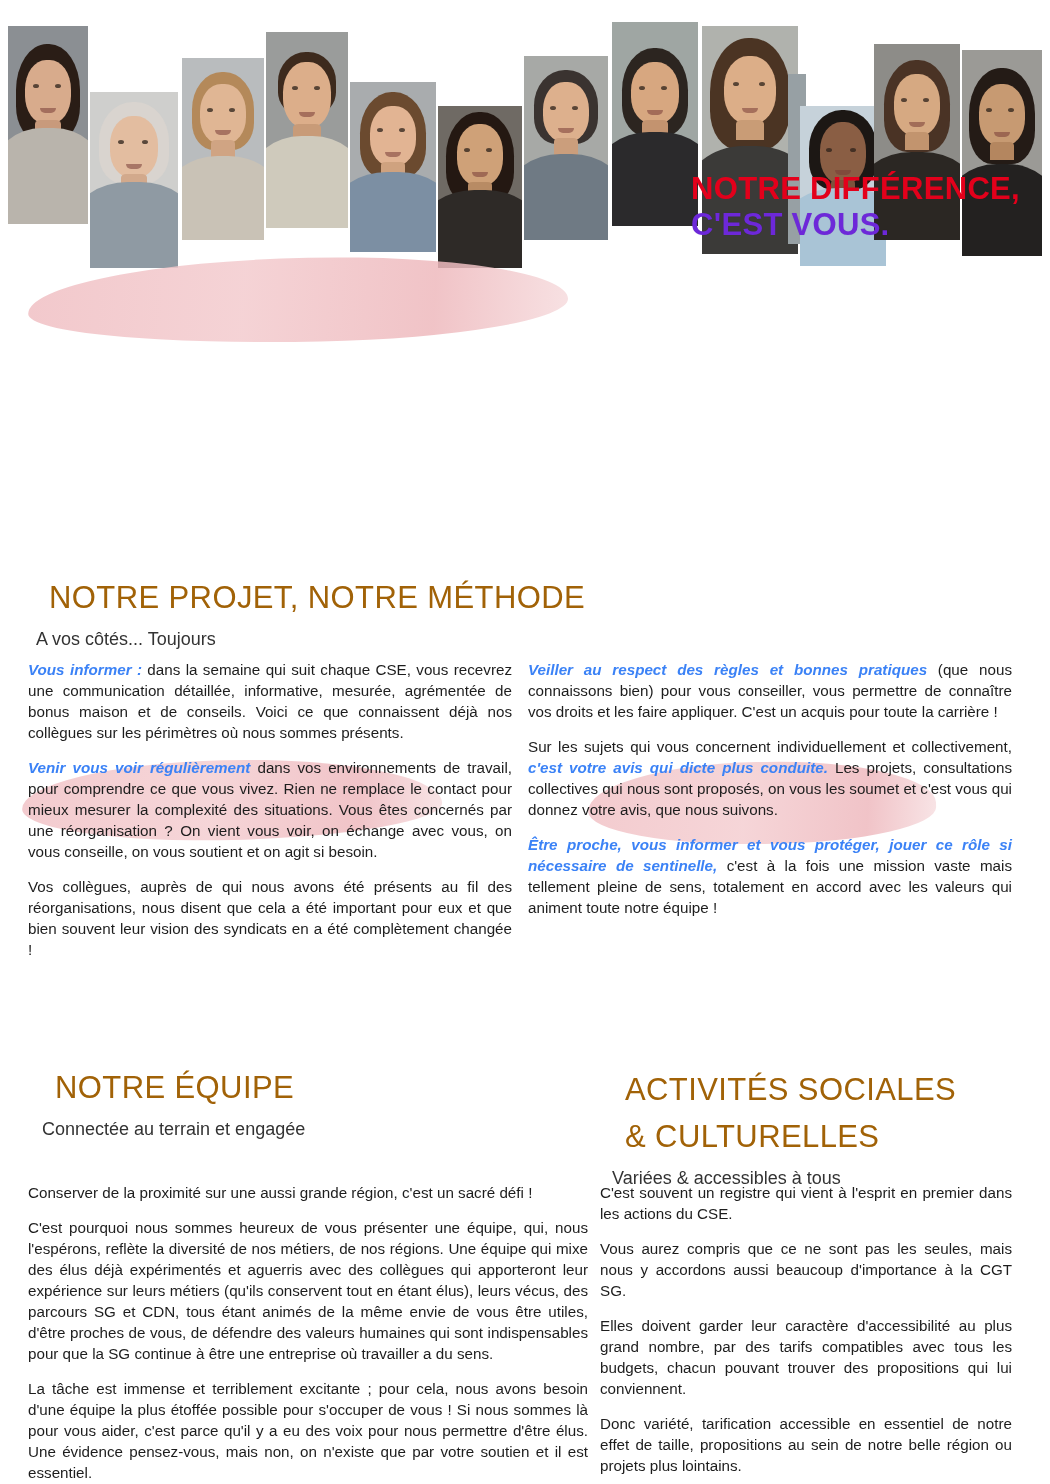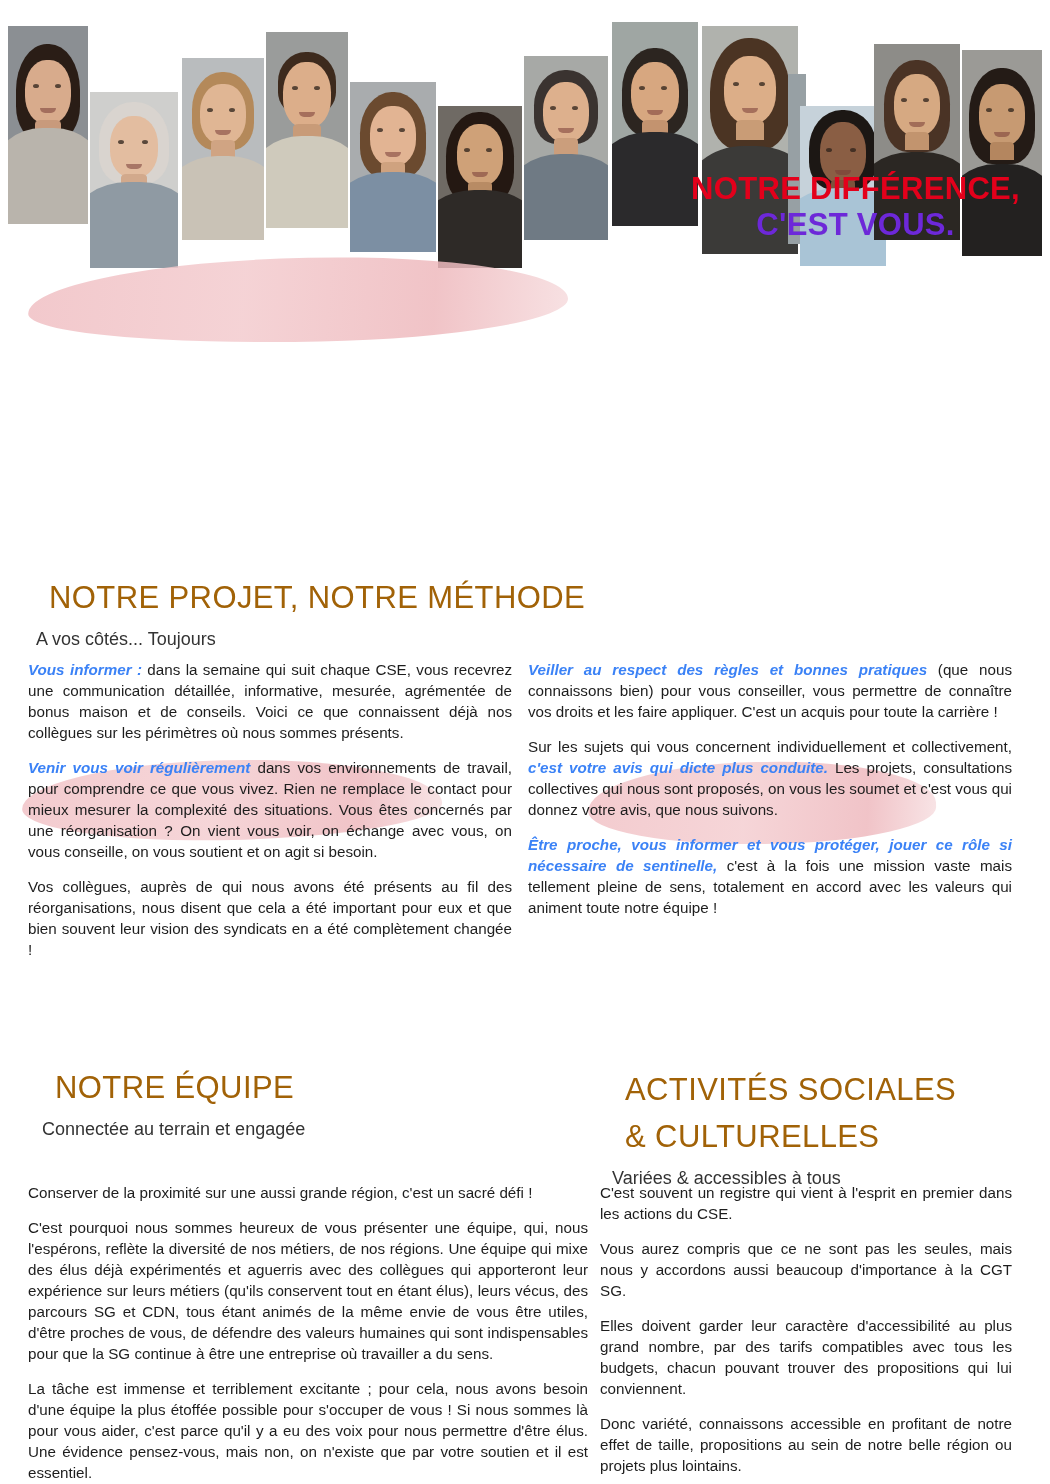--- a/index.html
+++ b/index.html
@@ -133,21 +133,21 @@
   #proj-right { left: 528px; top: 392px; width: 484px; }
 
   #equipe-col { left: 28px;  top: 915px; width: 560px; font-size: 15.2px; }
   #asc-col    { left: 600px; top: 915px; width: 412px; font-size: 15.2px; }
 
   
   .footer {
     position: absolute;
     right: 30px;
     bottom: 26px;
-    text-align: center;
+    text-align: left;
     line-height: 1.05;
   }
   .footer .l1 {
     font-size: 31px;
     font-weight: 700;
     color: #e3001b;
     letter-spacing: .3px;
   }
   .footer .l2 {
     font-size: 31px;
@@ -351,21 +351,21 @@
   <div id="head-asc">
     <h1 class="sec-title">ACTIVITÉS SOCIALES</h1>
     <h1 class="sec-title">&amp; CULTURELLES</h1>
     <p class="sec-sub">Variées &amp; accessibles à tous</p>
   </div>
 
   <div class="col" id="asc-col">
     <p>C'est souvent un registre qui vient à l'esprit en premier dans les actions du CSE.</p>
     <p>Vous aurez compris que ce ne sont pas les seules, mais nous y accordons aussi beaucoup d'importance à la CGT SG.</p>
     <p>Elles doivent garder leur caractère d'accessibilité au plus grand nombre, par des tarifs compatibles avec tous les budgets, chacun pouvant trouver des propositions qui lui conviennent.</p>
-    <p>Donc variété, connaissons accessible en profitant de notre effet de taille, propositions au sein de notre belle région ou projets plus lointains.</p>
+    <p>Donc variété, tarification accessible en essentiel de notre effet de taille, propositions au sein de notre belle région ou projets plus lointains.</p>
 
   </div>
 
   <div class="footer">
     <div class="l1">NOTRE DIFFÉRENCE,</div>
     <div class="l2">C'EST VOUS.</div>
   </div>
 
 </div>
 

